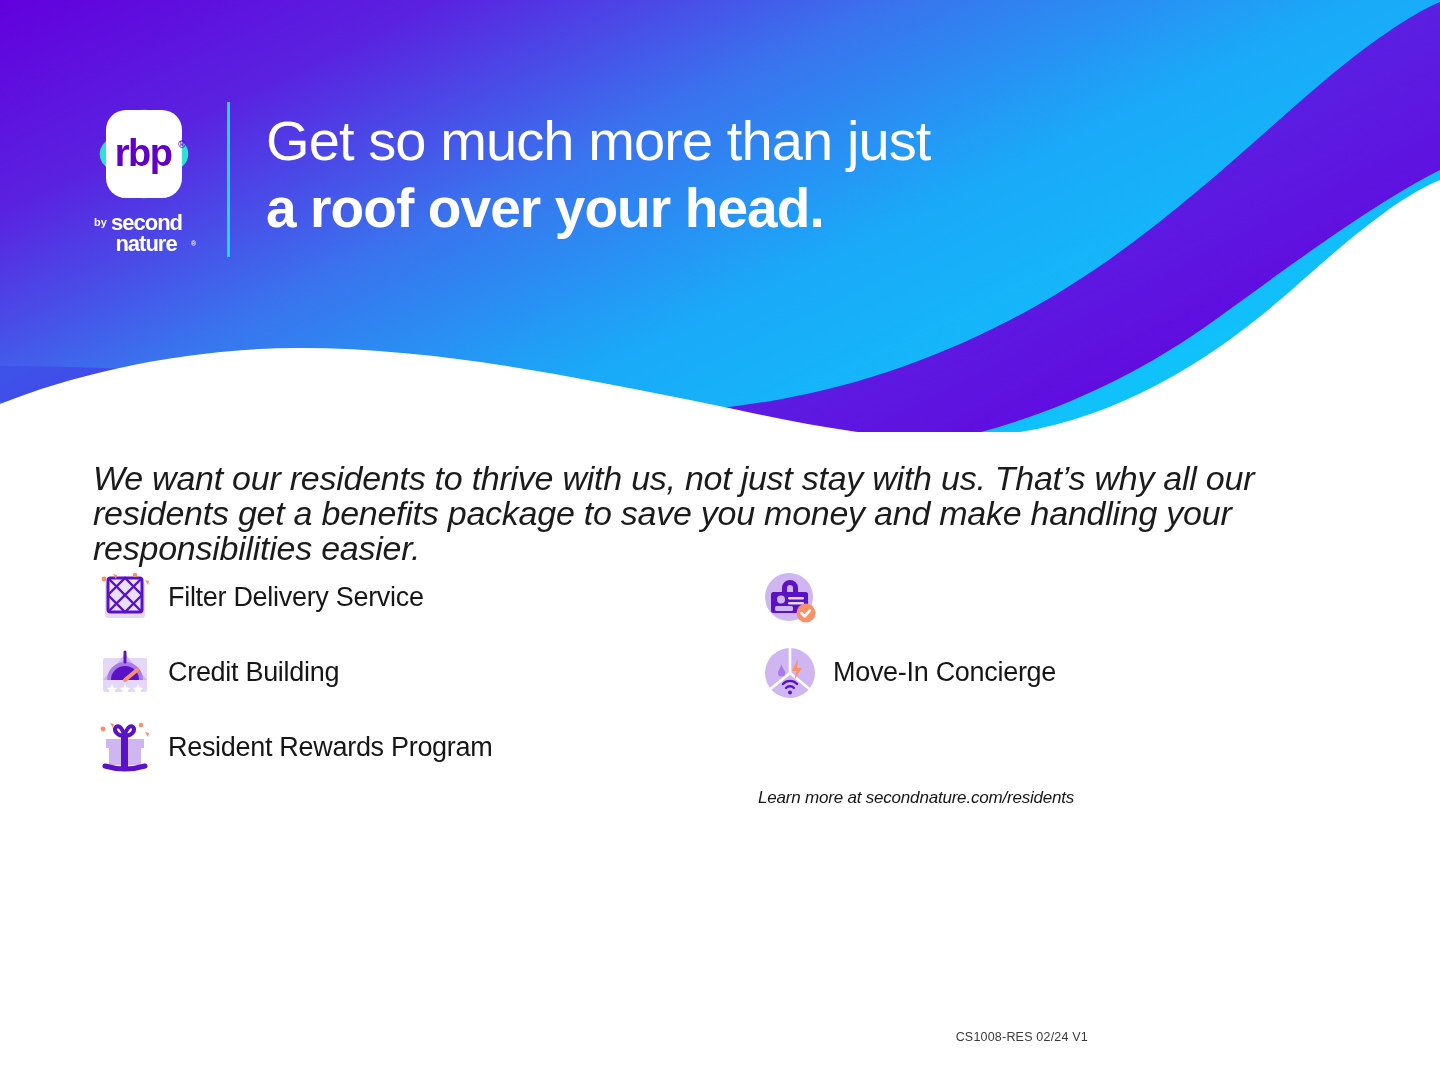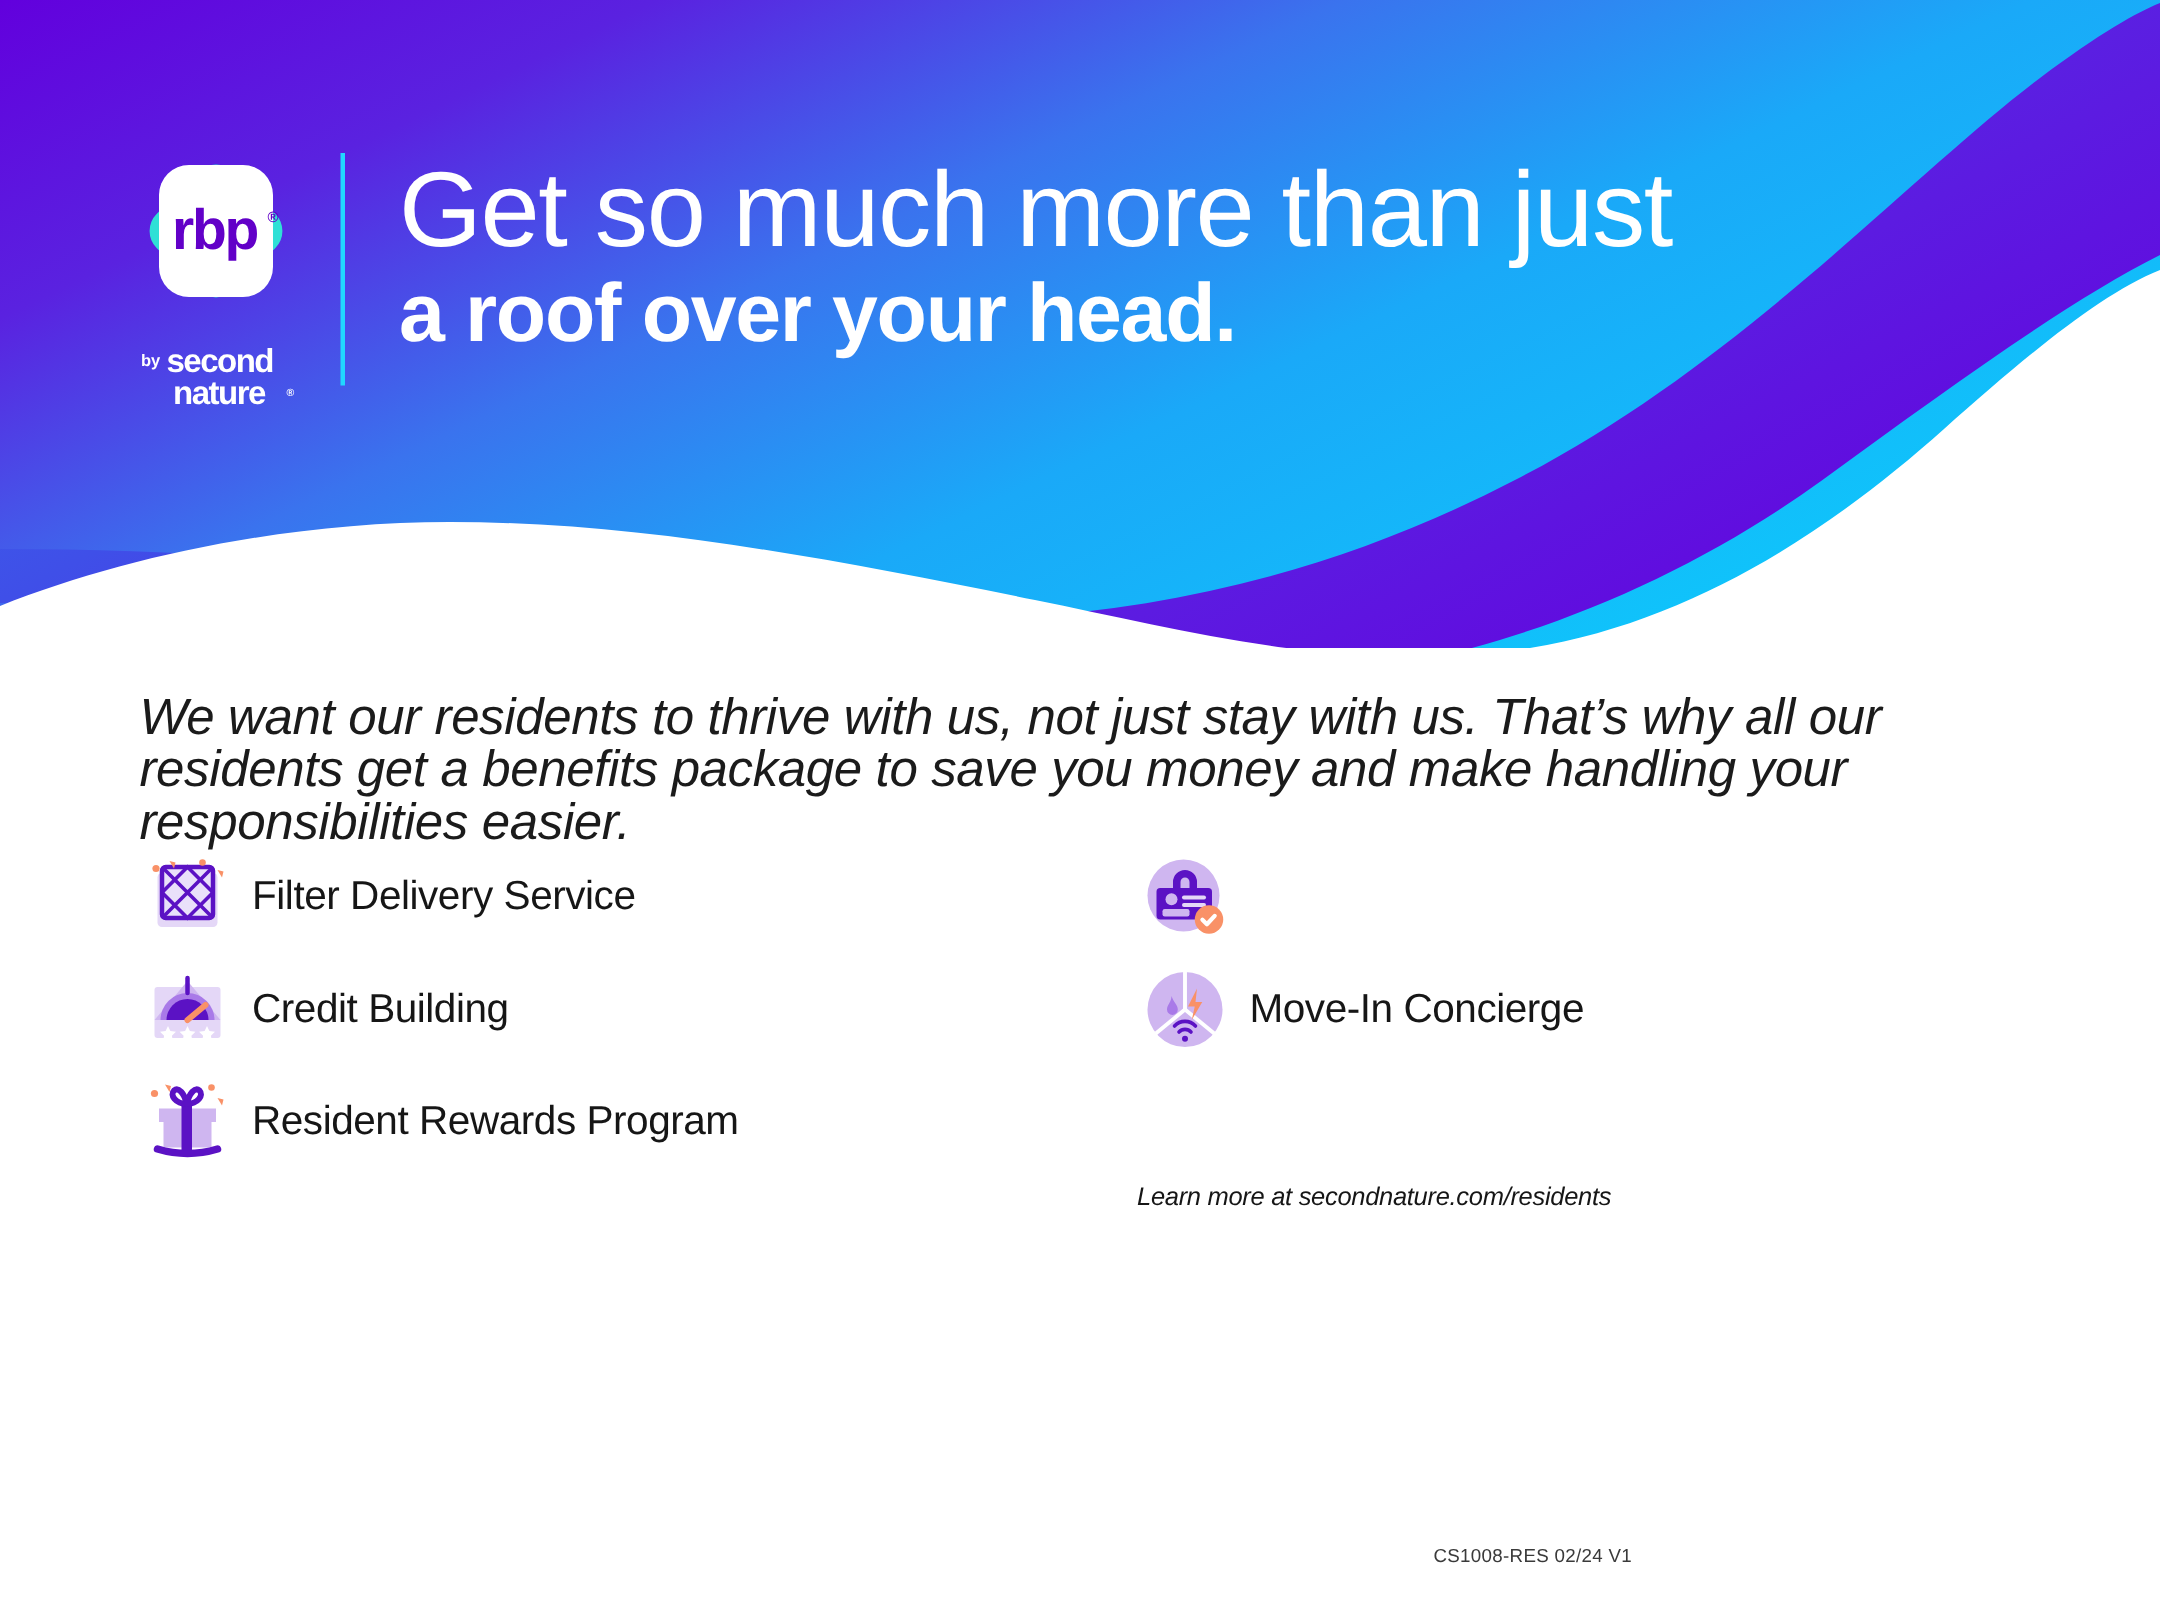--- a/index.html
+++ b/index.html
@@ -12,29 +12,29 @@
   .page { position: relative; width: 1180px; height: 1080px; background: #fff; }
 
   
   .banner { position: absolute; top: 0; left: 0; width: 1440px; height: 432px; overflow: hidden; }
   .banner svg { display: block; width: 1440px; height: 432px; }
 
   
   .logo-block { position: absolute; left: 86px; top: 96px; width: 122px; height: 165px; }
   .logo-mark { position: relative; width: 116px; height: 116px; }
   .logo-mark svg { display:block; width:116px; height:116px; }
-  .logo-byline { position: absolute; left: 0; top: 112px; width: 120px; text-align: right; margin-top: 18px; }
+  .logo-byline { position: absolute; left: 0; top: 112px; width: 120px; text-align: right; }
   .logo-byline svg { display:block; width:120px; height:52px; }
 
   .divider { position: absolute; left: 227px; top: 102px; width: 2.5px; height: 155px; background: #21d7ff; }
 
   
   .headline { position: absolute; left: 266px; top: 108px; width: 900px; color: #ffffff; }
   .headline .l1 {
-    font-size: 71px; line-height: 66px; font-weight: 400;
+    font-size: 56px; line-height: 66px; font-weight: 400;
     letter-spacing: -0.9px; white-space: nowrap;
   }
   .headline .l2 {
     font-size: 55px; line-height: 68px; font-weight: 700;
     letter-spacing: -0.9px; white-space: nowrap;
   }
 
   
   .body-copy {
     position: absolute; left: 93px; top: 461px; width: 1215px;

